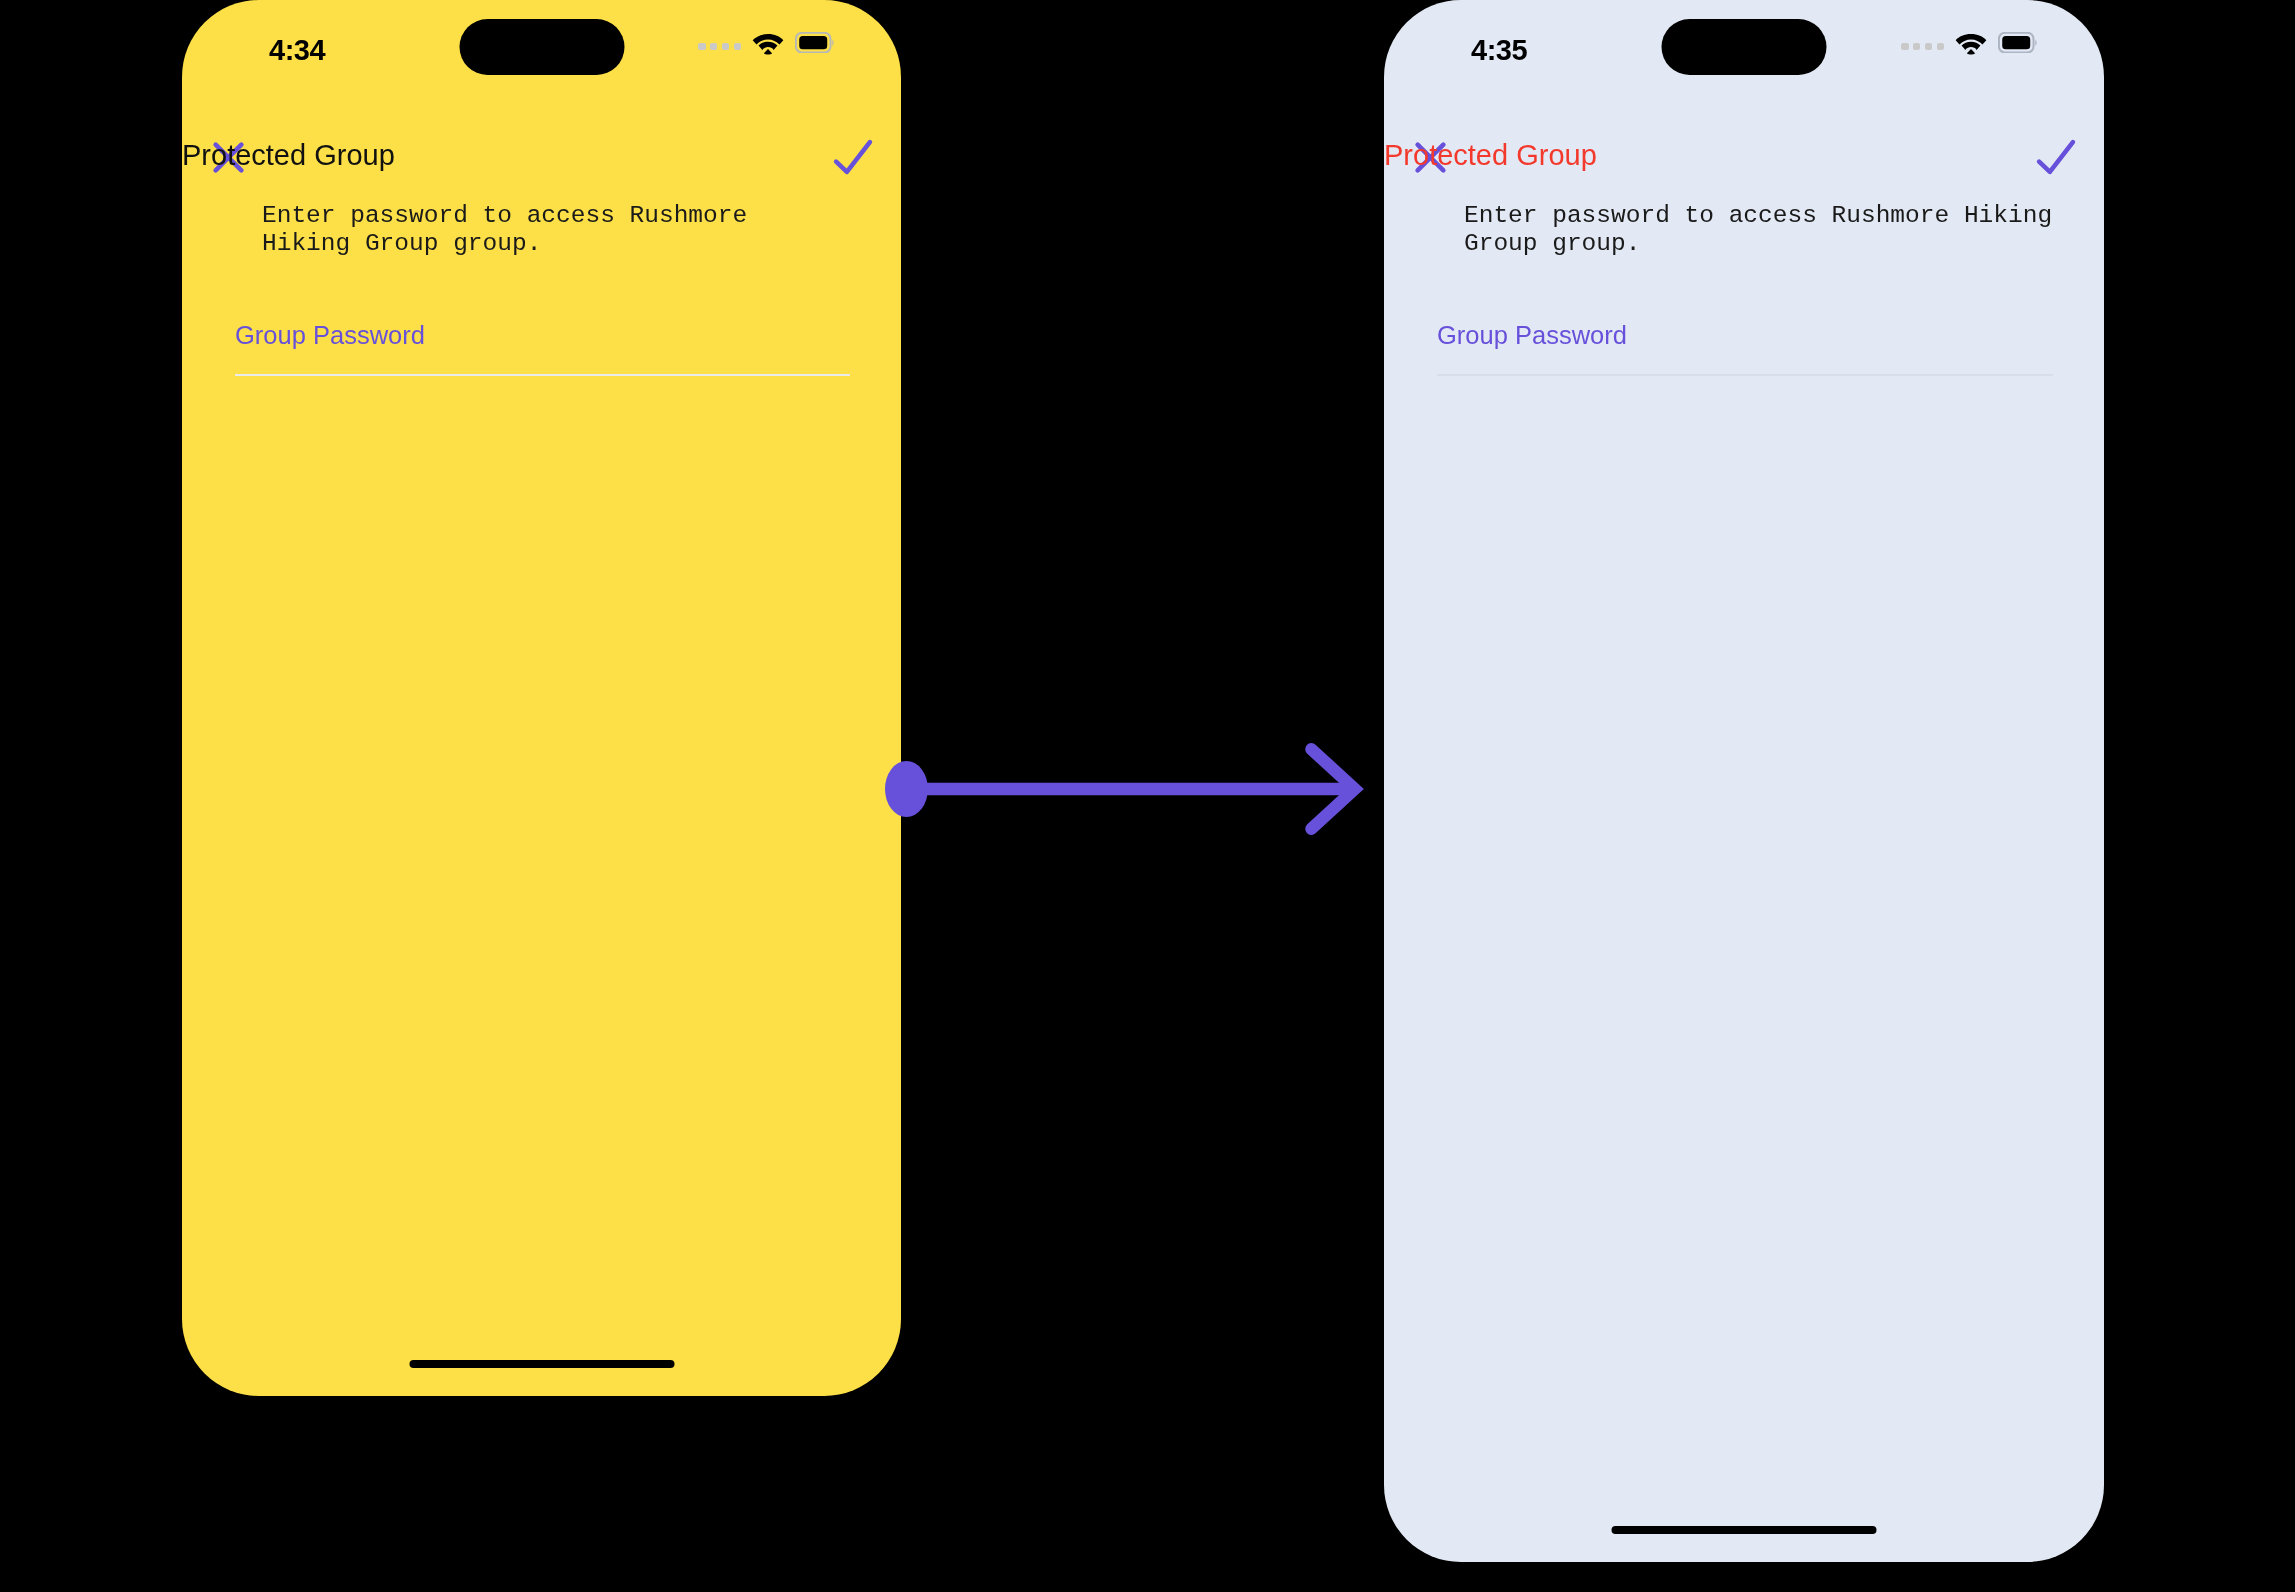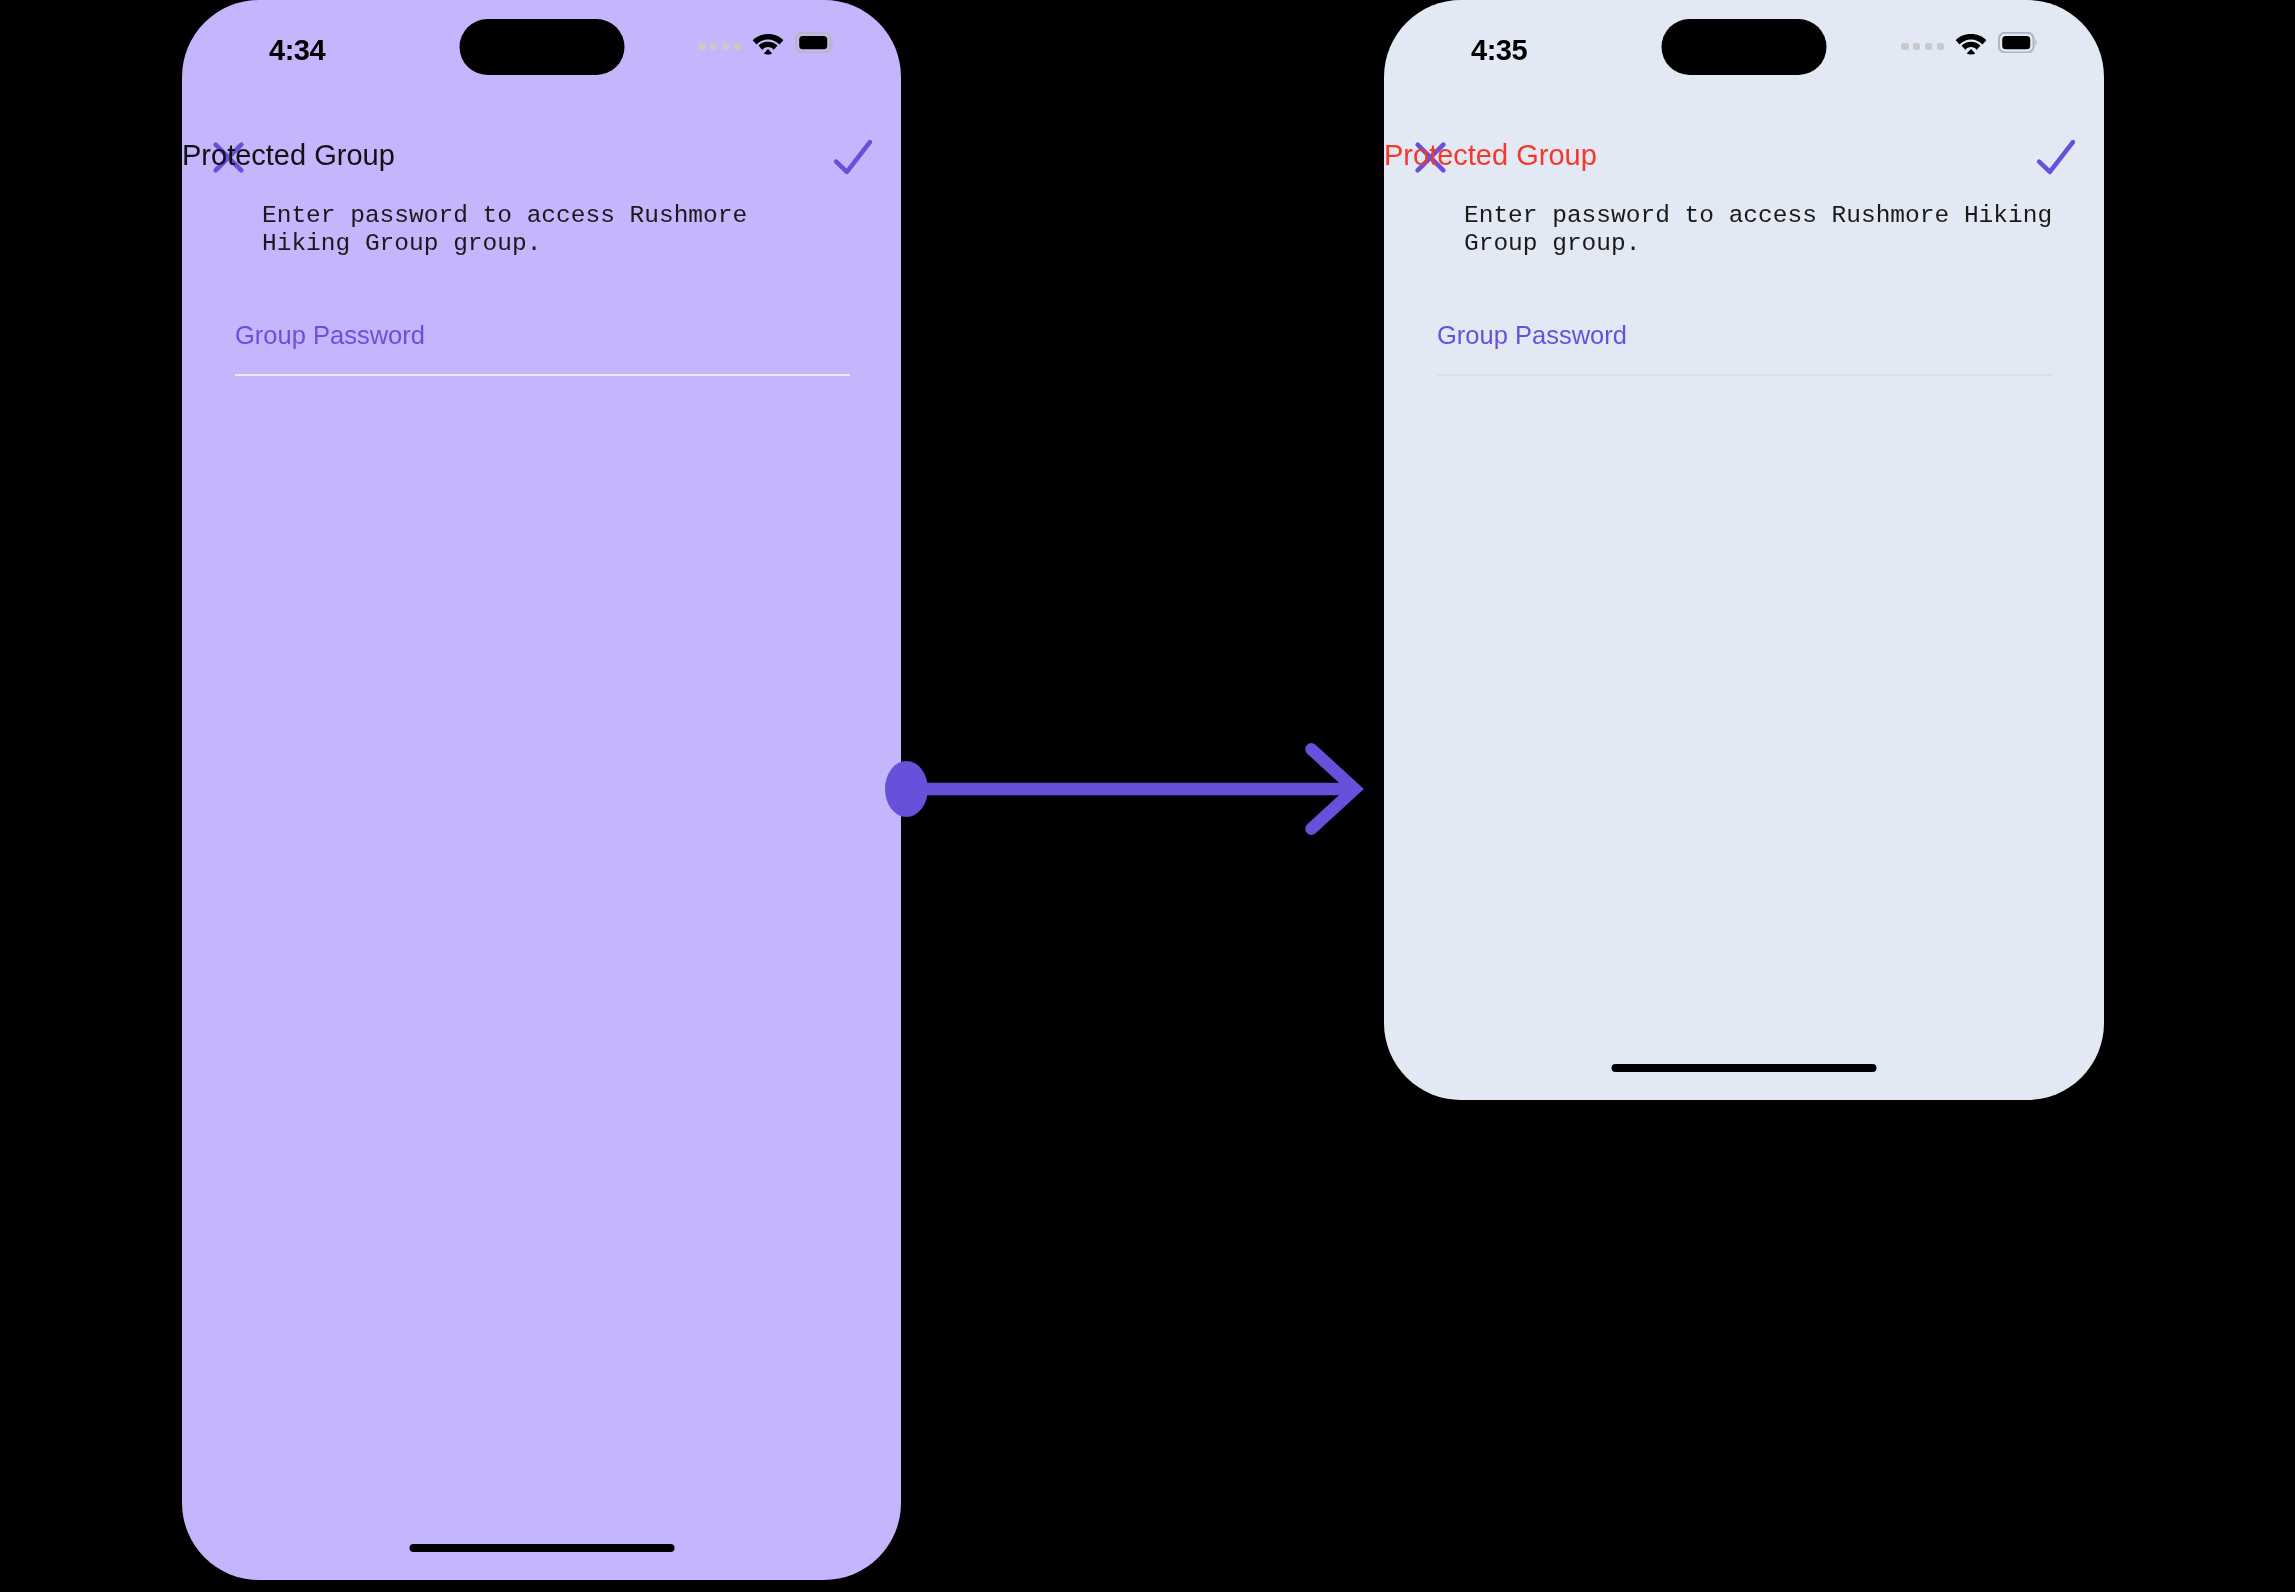--- a/index.html
+++ b/index.html
@@ -19,28 +19,28 @@
   
   .phone {
     position: absolute;
     border-radius: 77px;
     overflow: hidden;
   }
   #phone-left {
     left: 182px;
     top: 0px;
     width: 719px;
-    height: 1580px;
-    background: #c4b5fd;
+    height: 1396px;
+    background: #fde047;
   }
   #phone-right {
     left: 1384px;
     top: 0px;
     width: 720px;
-    height: 1100px;
+    height: 1562px;
     background: #E3E9F4;
   }
   
 
   
   .statusbar {
     position: absolute;
     left: 0;
     top: 0;
     width: 100%;

